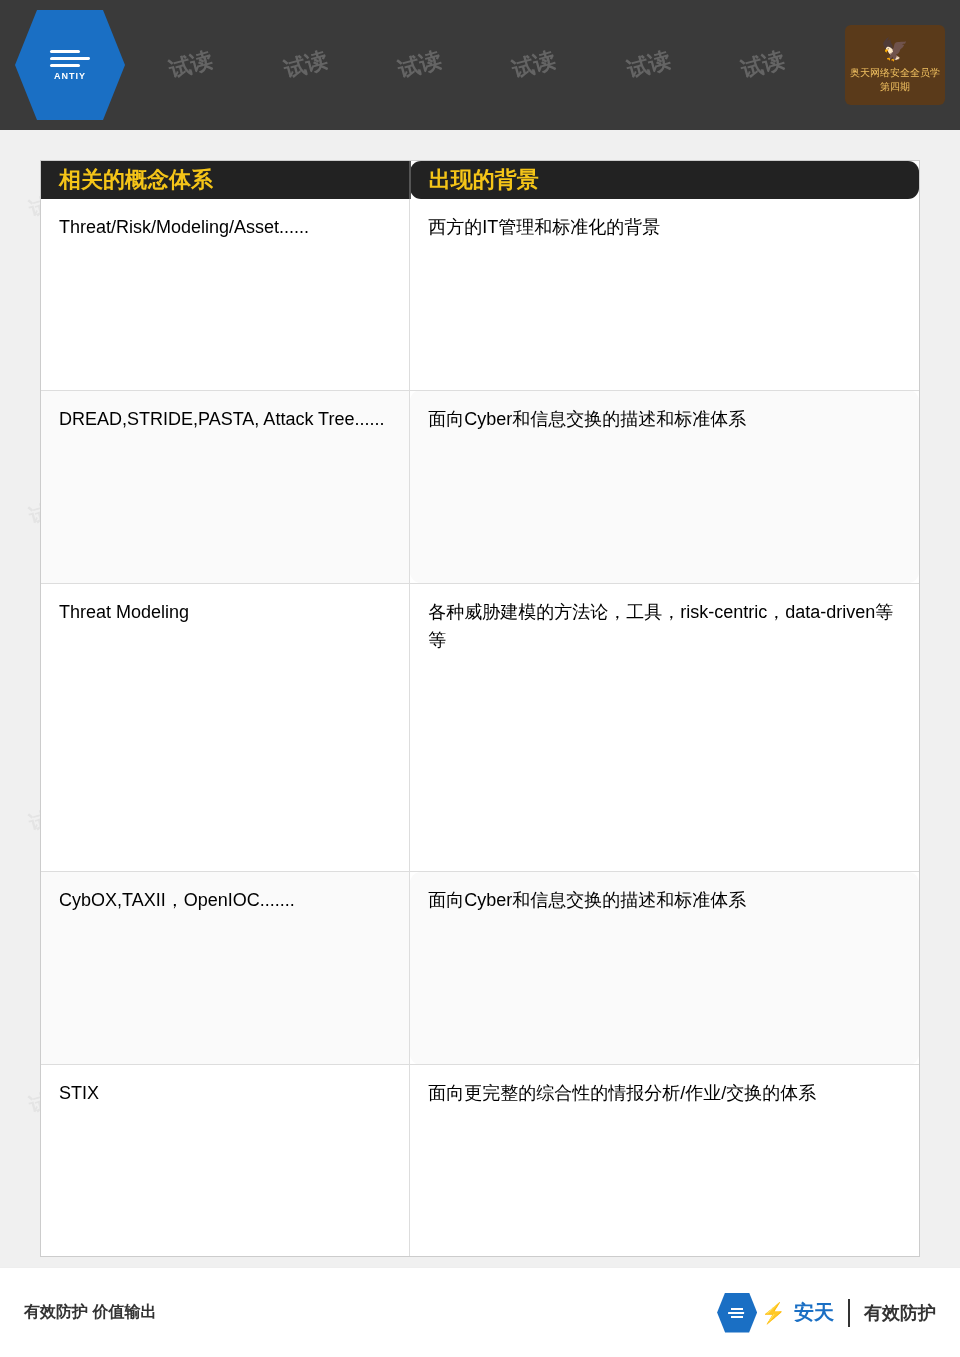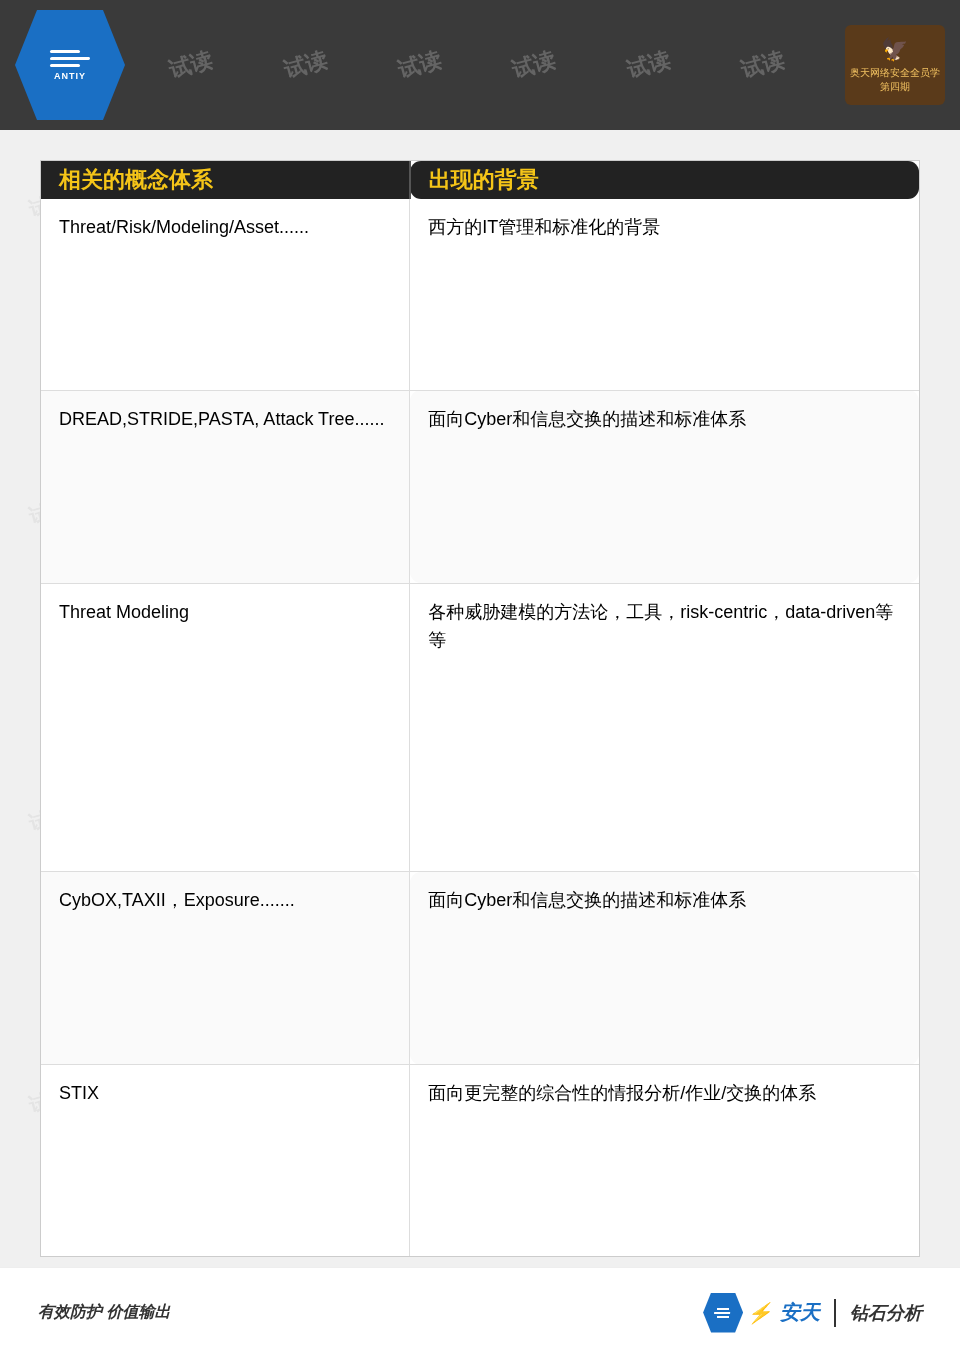--- a/index.html
+++ b/index.html
@@ -189,24 +189,23 @@
     .footer {
       position: absolute;
       bottom: 0;
       left: 0;
       right: 0;
       height: 90px;
       background: white;
       display: flex;
       align-items: center;
       justify-content: space-between;
-      padding: 0 38px;
+      padding: 0 24px;
       z-index: 2;
       border-top: 1px solid #eee;
-      font-style: italic;
     }
 
     .footer-left {
       font-size: 16px;
       color: #333;
       font-weight: bold;
     }
 
     .footer-right {
       display: flex;
@@ -308,21 +307,21 @@
         </tr>
         <tr>
           <td class="col-left">DREAD,STRIDE,PASTA, Attack Tree......</td>
           <td class="col-right">面向Cyber和信息交换的描述和标准体系</td>
         </tr>
         <tr>
           <td class="col-left">Threat Modeling</td>
           <td class="col-right">各种威胁建模的方法论，工具，risk-centric，data-driven等等</td>
         </tr>
         <tr>
-          <td class="col-left">CybOX,TAXII，Exposure.......</td>
+          <td class="col-left">CybOX,TAXII，OpenIOC.......</td>
           <td class="col-right">面向Cyber和信息交换的描述和标准体系</td>
         </tr>
         <tr>
           <td class="col-left">STIX</td>
           <td class="col-right">面向更完整的综合性的情报分析/作业/交换的体系</td>
         </tr>
       </tbody>
   </table>
 </div>
 
@@ -334,15 +333,15 @@
         <svg width="20" height="20" viewBox="0 0 20 20">
           <line x1="4" y1="6" x2="16" y2="6" stroke="white" stroke-width="2"></line>
           <line x1="2" y1="10" x2="18" y2="10" stroke="white" stroke-width="2" transform="skewX(-5)"></line>
           <line x1="4" y1="14" x2="16" y2="14" stroke="white" stroke-width="2"></line>
         </svg>
       </div>
       <span class="footer-brand">⚡</span>
     </div>
     <span class="footer-brand">安天</span>
     <div class="footer-divider"></div>
-    <span class="footer-slogan">钻石分析</span>
+    <span class="footer-slogan">有效防护</span>
   </div>
 </div>
 
 </body></html>

